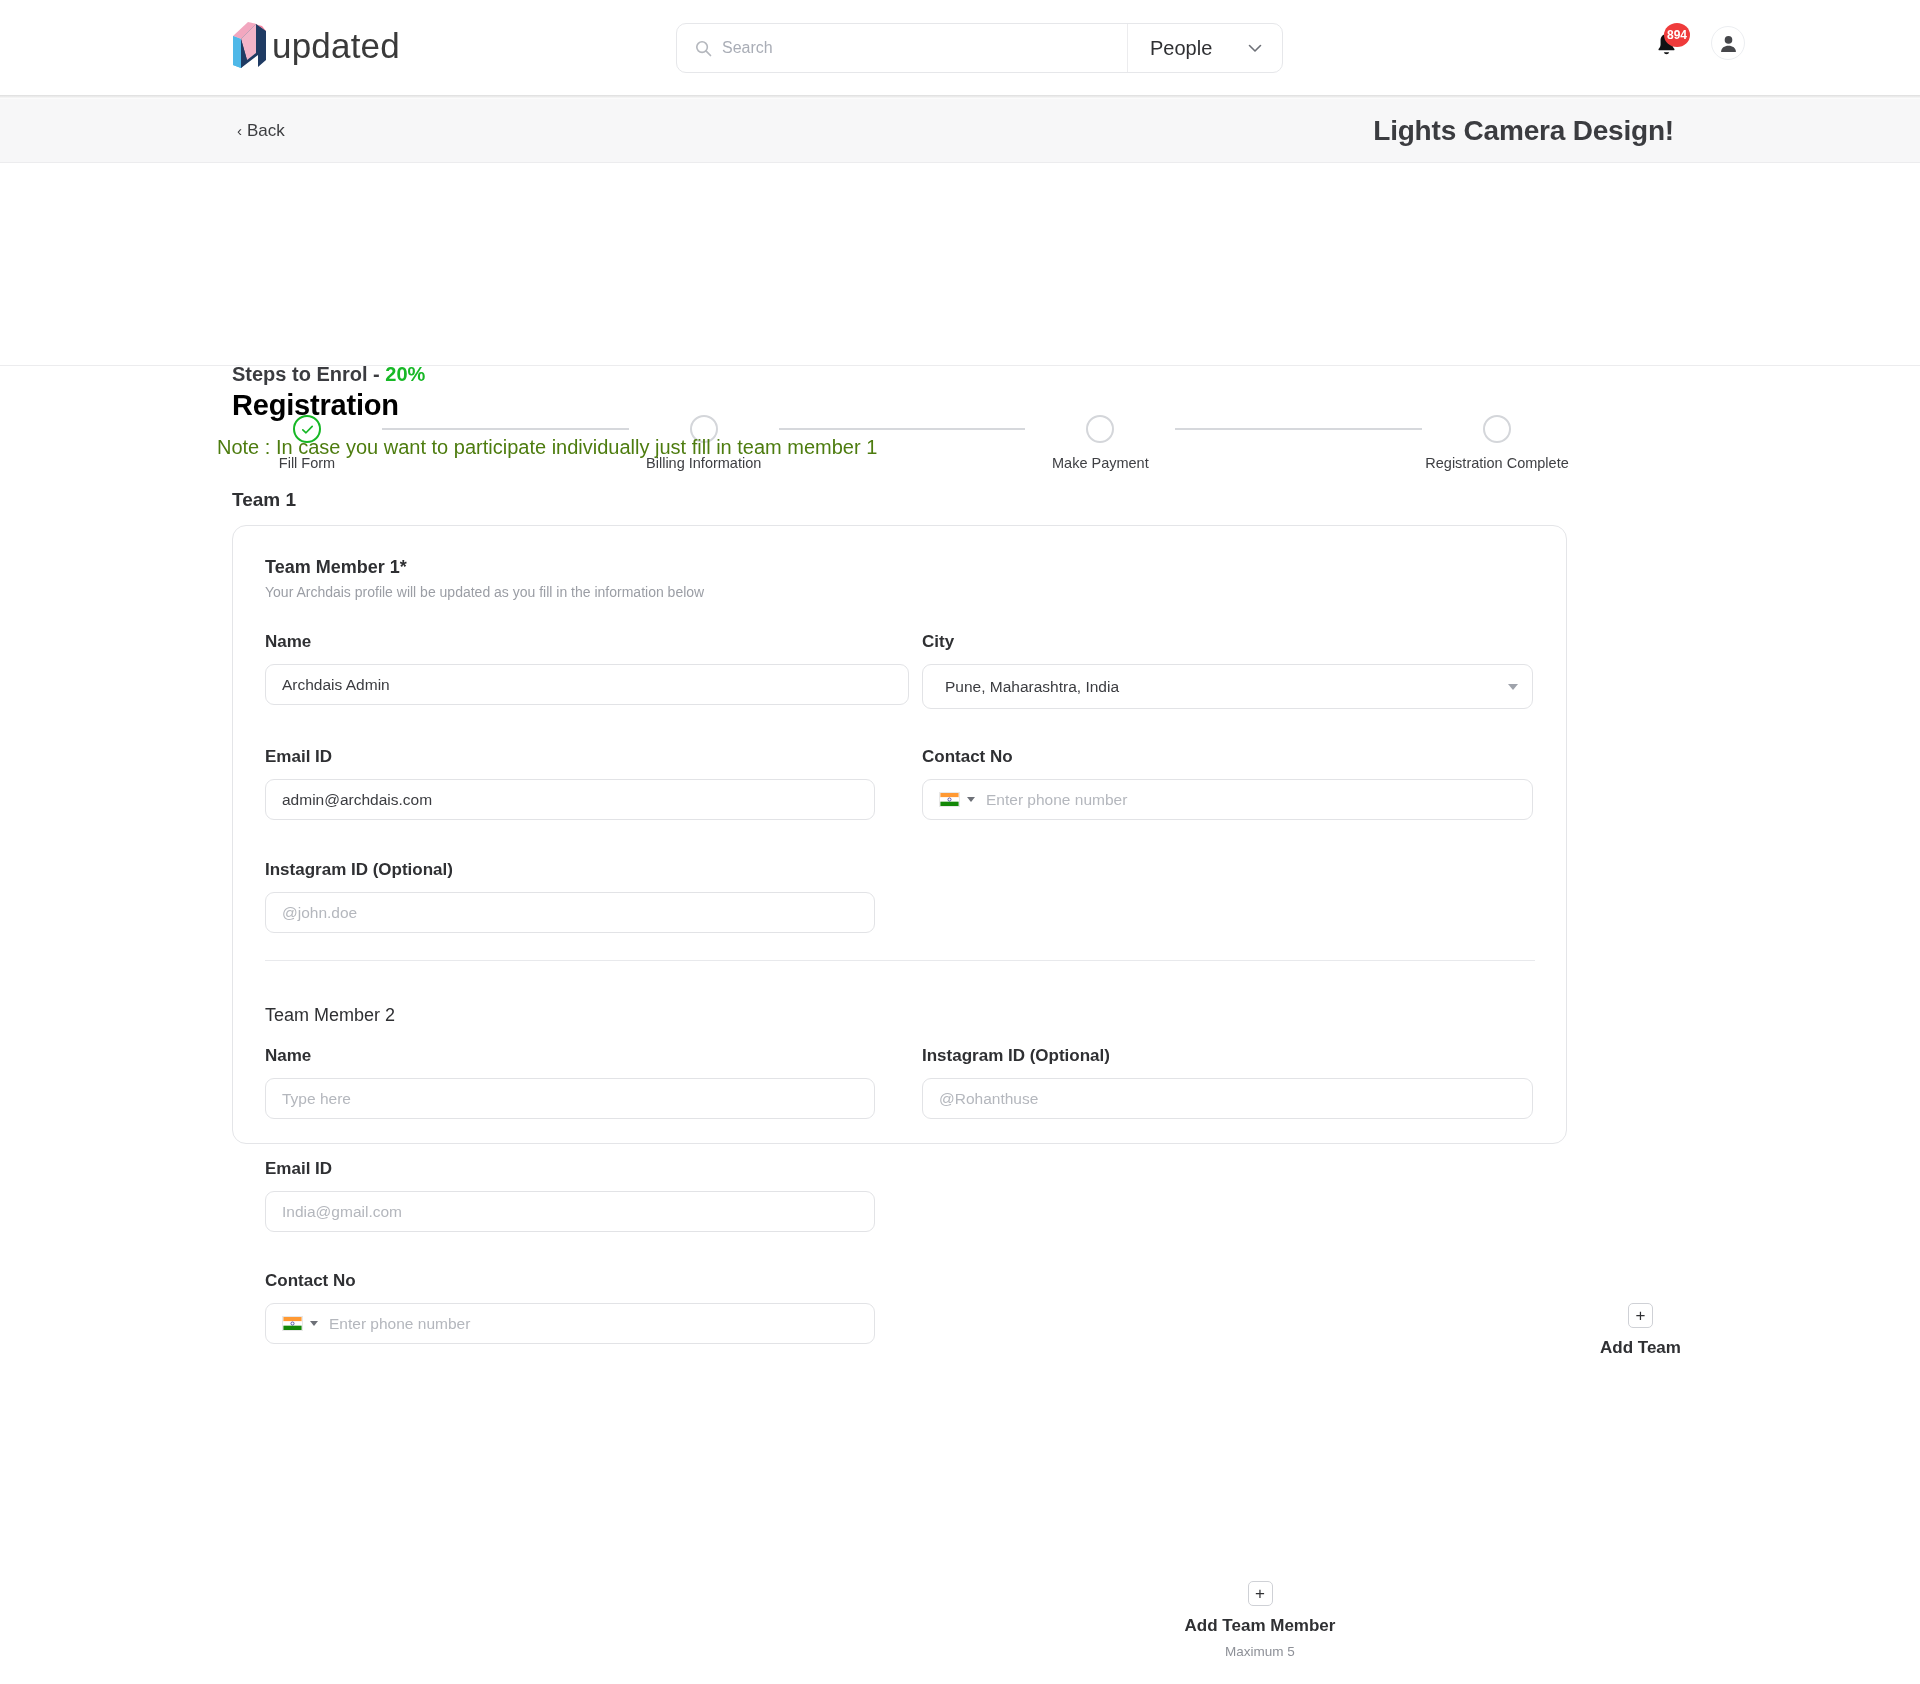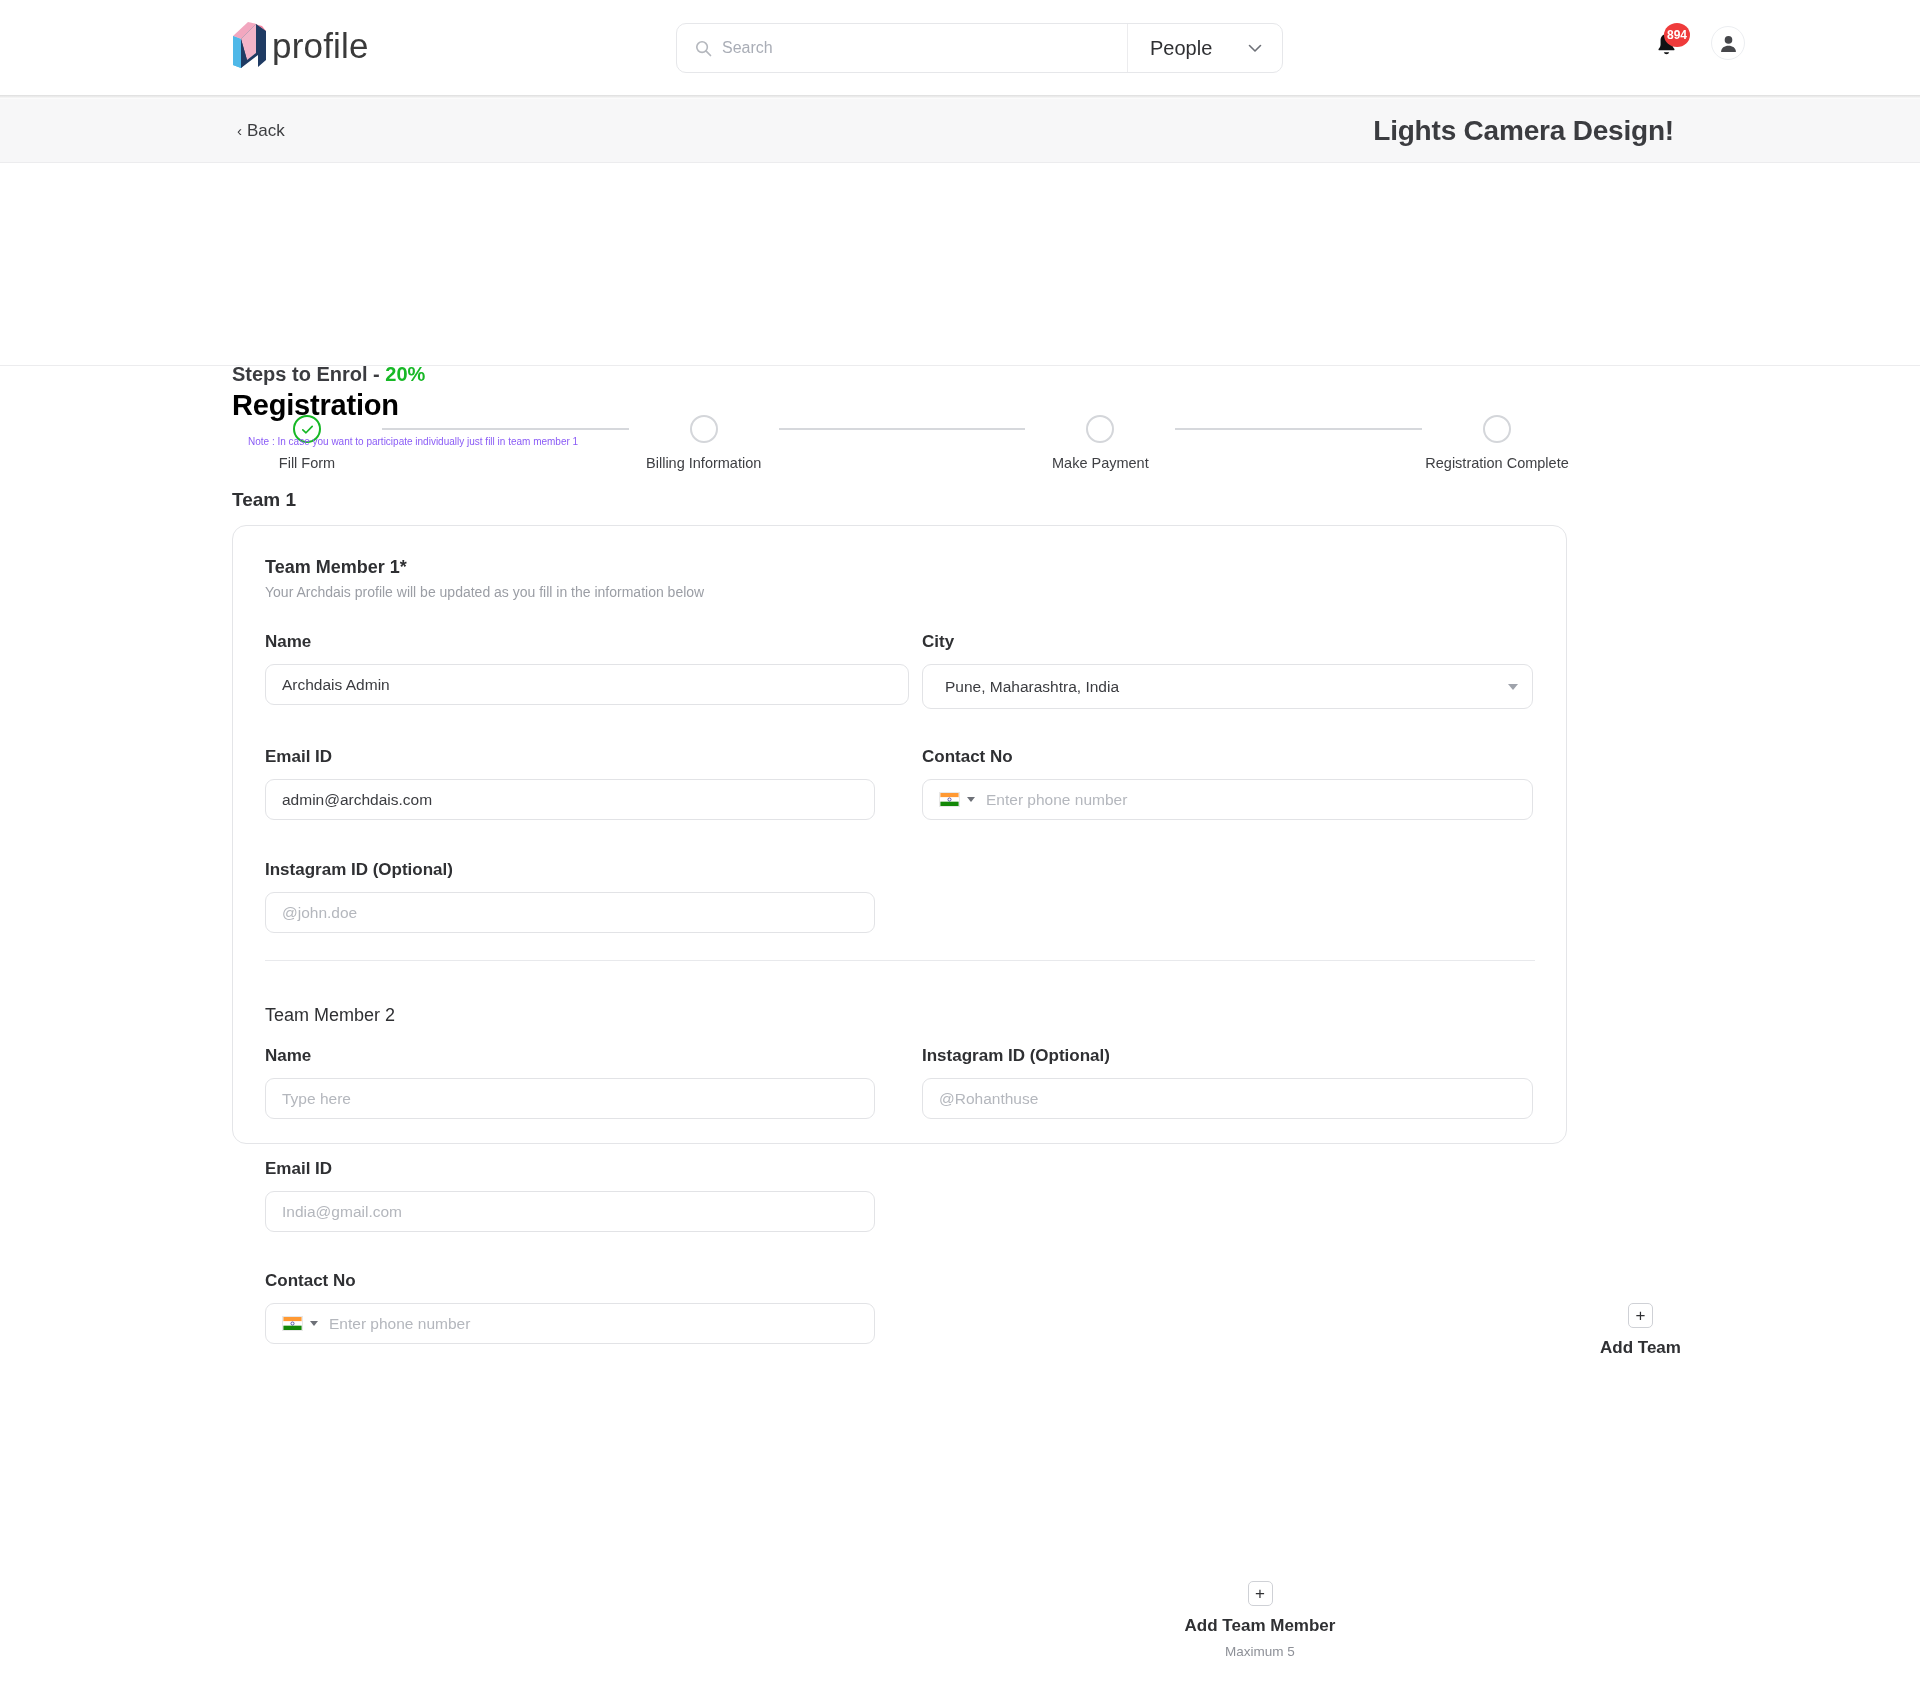--- a/index.html
+++ b/index.html
@@ -208,24 +208,24 @@
     position: absolute;
     left: 232px;
     top: 23px;
     font-size: 29px;
     font-weight: 700;
     color: #000000;
     letter-spacing: -.2px;
   }
   .page-note {
     position: absolute;
-    left: 248px;
+    left: 217px;
     top: 70px;
-    font-size: 10px;
-    color: #8b5cf6;
+    font-size: 20px;
+    color: #4d7c0f;
   }
   .team-label {
     position: absolute;
     left: 232px;
     top: 123px;
     font-size: 19px;
     font-weight: 700;
     color: #2f3033;
   }
 
@@ -385,21 +385,21 @@
     <svg class="logo-mark" viewBox="0 0 42 46">
       <polygon points="3,14 3,43 11,46 11,17" fill="#4fb8e8"></polygon>
       <polygon points="3,14 11,17 26,2 18,0" fill="#f2a7bf"></polygon>
       <polygon points="26,2 26,31 36,38 36,9" fill="#ef8e8e"></polygon>
       <polygon points="26,2 36,9 32,4 18,0" fill="#f17f9b"></polygon>
       <polygon points="11,17 11,46 28,33 28,45 36,38 36,9 26,2" fill="#1f3b63"></polygon>
       <polygon points="3,43 11,46 11,17 3,14" fill="#4fb8e8"></polygon>
       <polygon points="11,17 26,2 26,31 17,38" fill="#f2b4c8"></polygon>
       <polygon points="11,17 17,38 11,46" fill="#1f3b63"></polygon>
     </svg>
-    <span class="logo-text">profile</span>
+    <span class="logo-text">updated</span>
   </a>
 
   <div class="search-group">
     <div class="search-field">
       <svg class="search-icon" viewBox="0 0 18 18">
         <circle cx="7.5" cy="7.5" r="5.6" fill="none" stroke="#b4b7bd" stroke-width="1.7"></circle>
         <line x1="11.6" y1="11.6" x2="16.4" y2="16.4" stroke="#b4b7bd" stroke-width="1.8" stroke-linecap="round"></line>
       </svg>
       <span class="search-placeholder">Search</span>
     </div>

